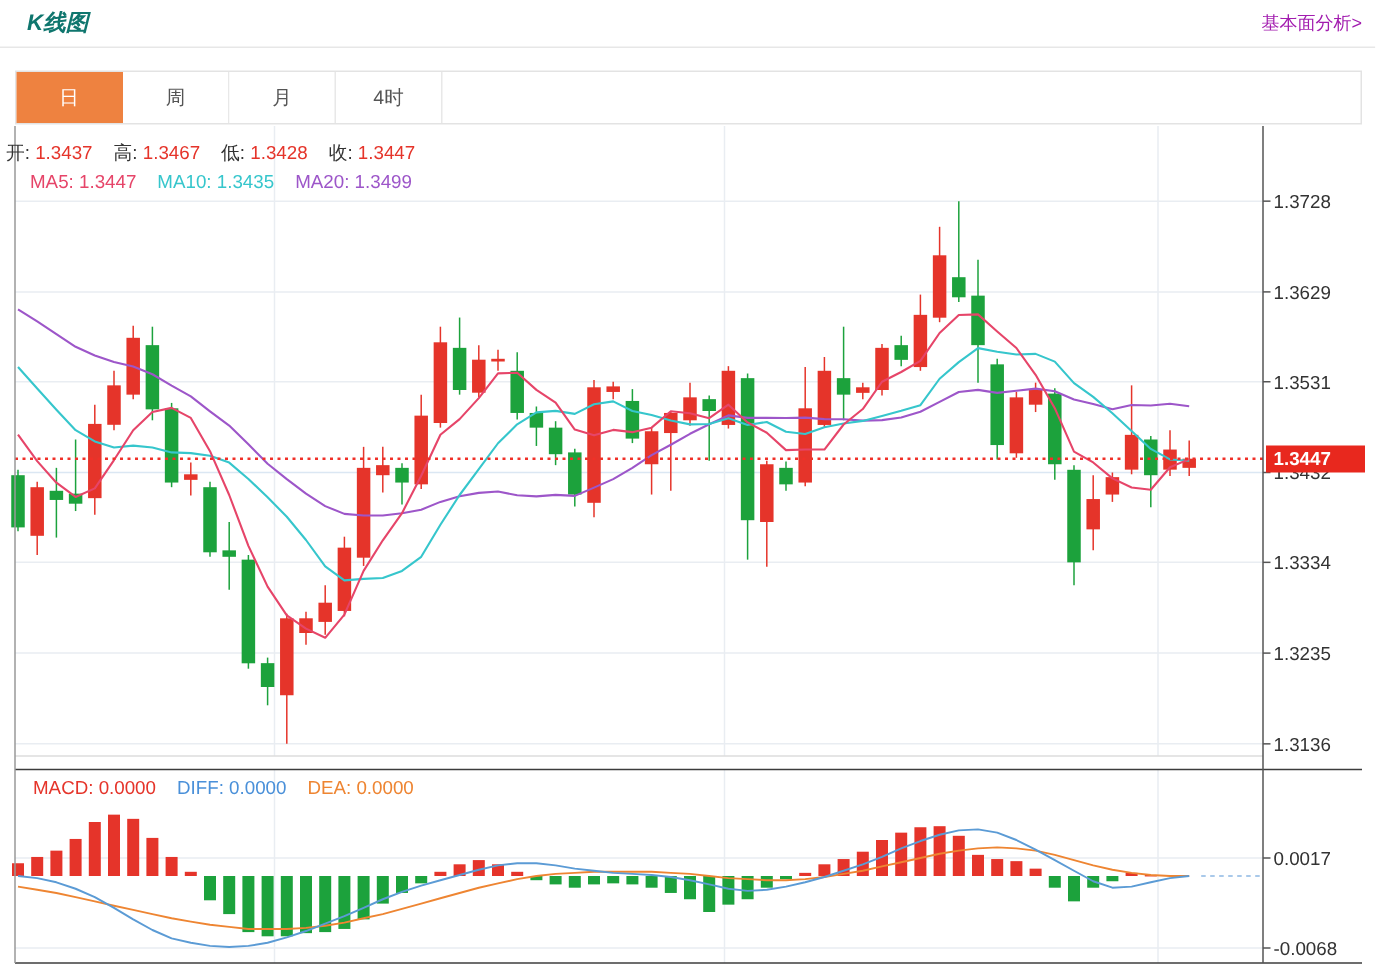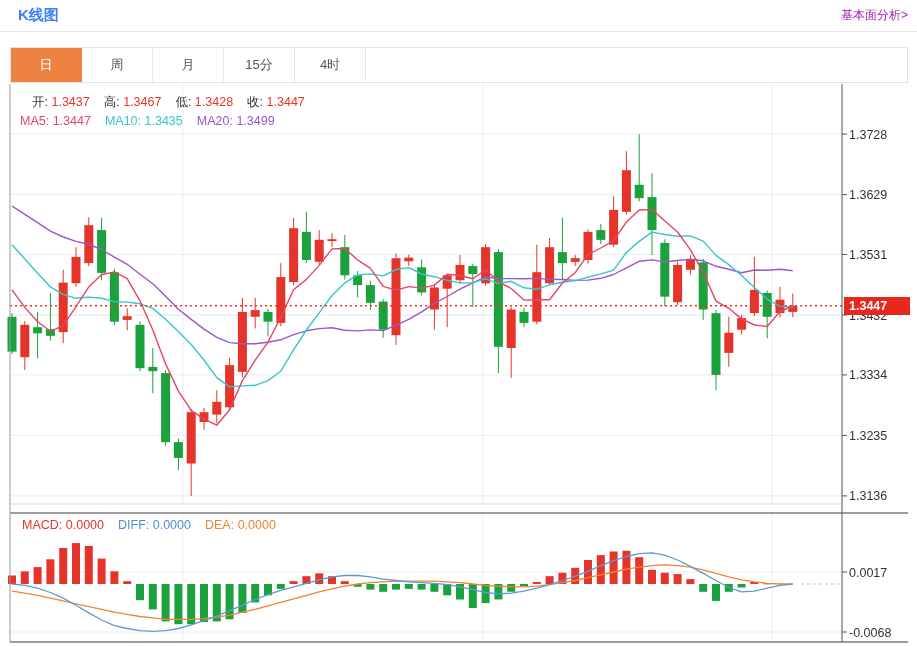--- a/index.html
+++ b/index.html
@@ -1,30 +1,30 @@
 <!DOCTYPE html>
 <html><head>
 <meta charset="utf-8">
 <style>
   html,body{margin:0;padding:0;background:#fff;}
   #app{position:relative;width:917px;height:646px;background:#fff;overflow:hidden;
        font-family:"Liberation Sans","DejaVu Sans",sans-serif;-webkit-font-smoothing:antialiased;}
   
   #titlebar{position:absolute;left:0;top:0;width:917px;height:32px;border-bottom:1px solid #e7e7e7;box-sizing:border-box;}
-  #page-title{position:absolute;left:18px;top:6px;font-size:15px;font-weight:bold;color:#3b82f6;}
+  #page-title{position:absolute;left:18px;top:6px;font-size:15px;font-weight:bold;color:#0f766e;font-style:italic;}
   #fundamental-link{position:absolute;right:9px;top:7px;font-size:12px;color:#a21caf;text-decoration:none;cursor:pointer;}
   
   #tabbar{position:absolute;left:10px;top:47px;width:898px;height:36px;border:1px solid #e3e3e3;box-sizing:border-box;display:flex;background:#fff;}
   .tab{width:70px;height:34px;line-height:34px;text-align:center;font-size:13px;color:#555;border-right:1px solid #e8e8e8;cursor:pointer;background:#fff;flex:none;}
   .tab.active{background:#ee8240;color:#fff;border-right:1px solid #ee8240;}
   
   #chart{position:absolute;left:0;top:0;z-index:1;}
   
   .legend-row{position:absolute;z-index:2;font-size:12.5px;white-space:nowrap;}
-  #ohlc-row{left:32px;top:94px;text-align:center;}
+  #ohlc-row{left:4px;top:94px;text-align:center;}
   #ma-row{left:20px;top:114px;text-align:center;}
   #macd-row{left:22px;top:518px;}
   .lg-item{margin-right:14px;}
   .lg-label{color:#333;}
   
   #price-badge{position:absolute;left:844px;top:297px;width:66px;height:18px;line-height:18px;
     background:#e8281e;color:#fff;font-size:12.5px;font-weight:bold;padding-left:5px;box-sizing:border-box;z-index:3;}
 </style>
 </head>
 <body>
@@ -32,21 +32,20 @@
 <div id="app">
   <div id="titlebar">
     <div id="page-title">K线图</div>
     <a id="fundamental-link">基本面分析&gt;</a>
   </div>
 
   <div id="tabbar">
       <div class="tab active">日</div>
       <div class="tab">周</div>
       <div class="tab">月</div>
-      <div class="tab">15分</div>
       <div class="tab">4时</div>
     </div>
 
   <svg id="chart" width="917" height="646">
       <g>
         <line x1="10" y1="134.1" x2="842" y2="134.1" stroke="#e9edf2" stroke-width="1"></line>
         <line x1="10" y1="194.6" x2="842" y2="194.6" stroke="#e9edf2" stroke-width="1"></line>
         <line x1="10" y1="254.5" x2="842" y2="254.5" stroke="#e9edf2" stroke-width="1"></line>
         <line x1="10" y1="315.0" x2="842" y2="315.0" stroke="#dbe7f3" stroke-width="1"></line>
         <line x1="10" y1="374.9" x2="842" y2="374.9" stroke="#e9edf2" stroke-width="1"></line>

